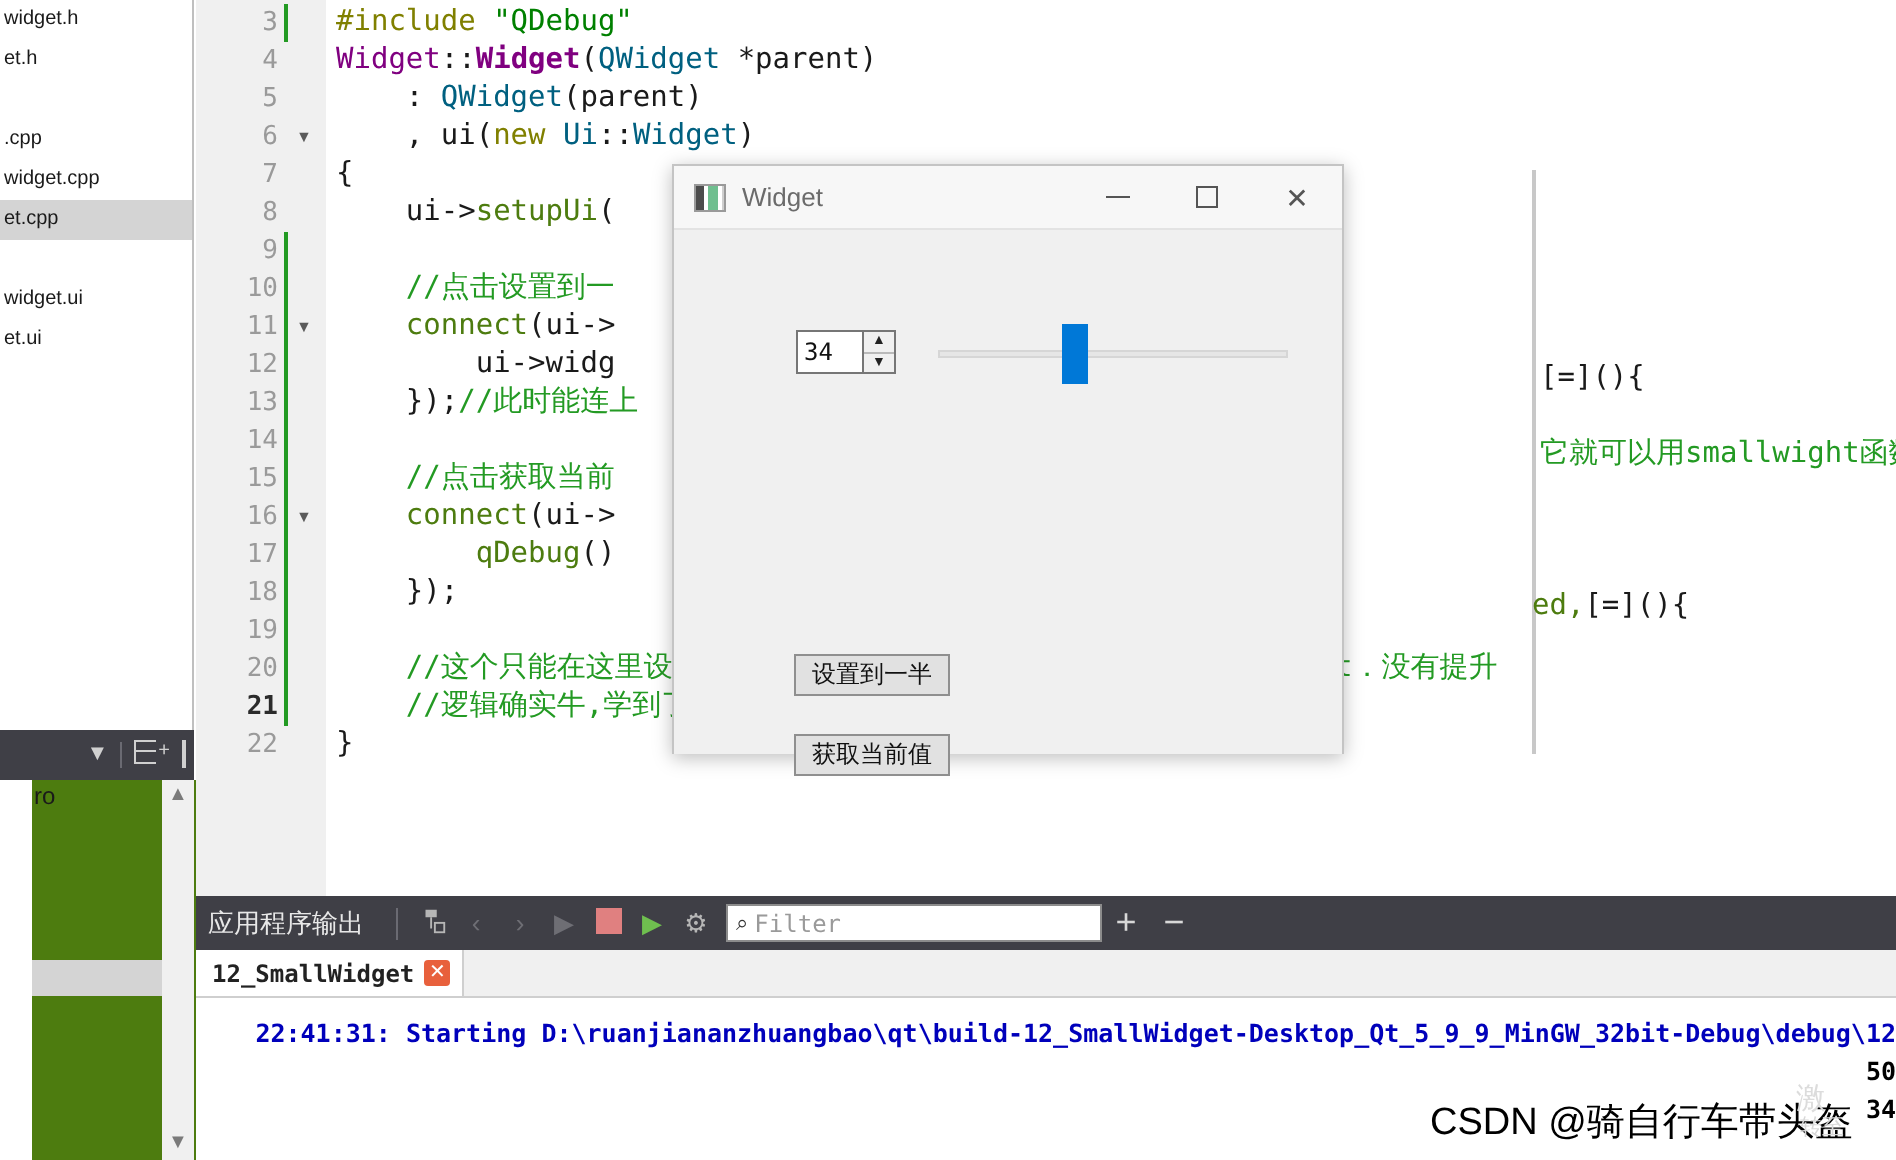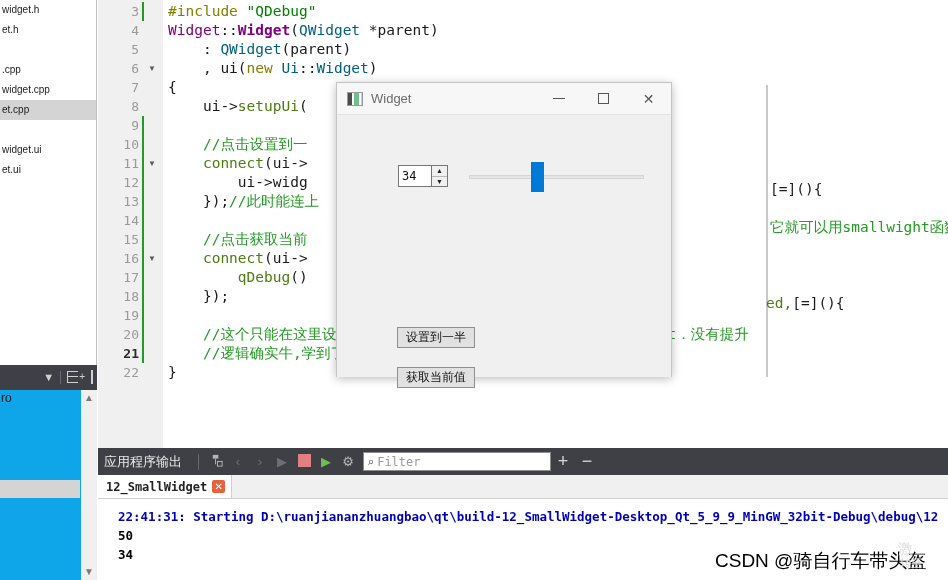--- a/index.html
+++ b/index.html
@@ -46,22 +46,22 @@
     width: 11px; height: 12px; border: 1px solid #d0d0d0; border-right: none;
     position: relative;
   }
   .sb-plusbox:before {
     content: ""; position: absolute; left: 0; right: 0; top: 4px;
     border-top: 1px solid #d0d0d0;
   }
 
   
   #left-lower {
-    position: absolute; left: 0; top: 390px; width: 97px; height: 190px;
-    background: #0ea5e9; border-right: 1px solid #bfbfbf; overflow: hidden;
+    position: absolute; left: 16px; top: 390px; width: 97px; height: 190px;
+    background: #4d7c0f; border-right: 1px solid #bfbfbf; overflow: hidden;
   }
   #left-lower .ll-label {
     font-size: 12px; color: #1a1a1a; padding-left: 1px; height: 17px; line-height: 17px;
   }
   #left-lower .ll-sel {
     position: absolute; left: 0; top: 90px; width: 80px; height: 18px;
     background: #d4d4d4;
   }
   #left-scroll {
     position: absolute; left: 81px; top: 390px; width: 16px; height: 190px;
@@ -224,21 +224,21 @@
   #tab-close {
     width: 13px; height: 13px; background: #e8603c; color: #fff;
     font-size: 10px; line-height: 13px; text-align: center; border-radius: 2px;
     font-family: "Liberation Sans", sans-serif;
   }
 
   #output-text {
     padding: 8px 0 0 20px;
     font-family: "DejaVu Sans Mono", monospace; font-size: 12.5px;
     font-weight: bold; color: #0000bb; line-height: 19px;
-    white-space: nowrap; overflow: hidden;
+    white-space: nowrap; overflow: hidden; text-align: right;
   }
   #output-text .plainline { color: #000000; font-weight: bold; }
 
   
   #watermark {
     position: absolute; left: 715px; top: 548px;
     font-size: 19px; color: #000000; white-space: nowrap;
     font-family: "Liberation Sans", sans-serif;
   }
   #watermark2 {

